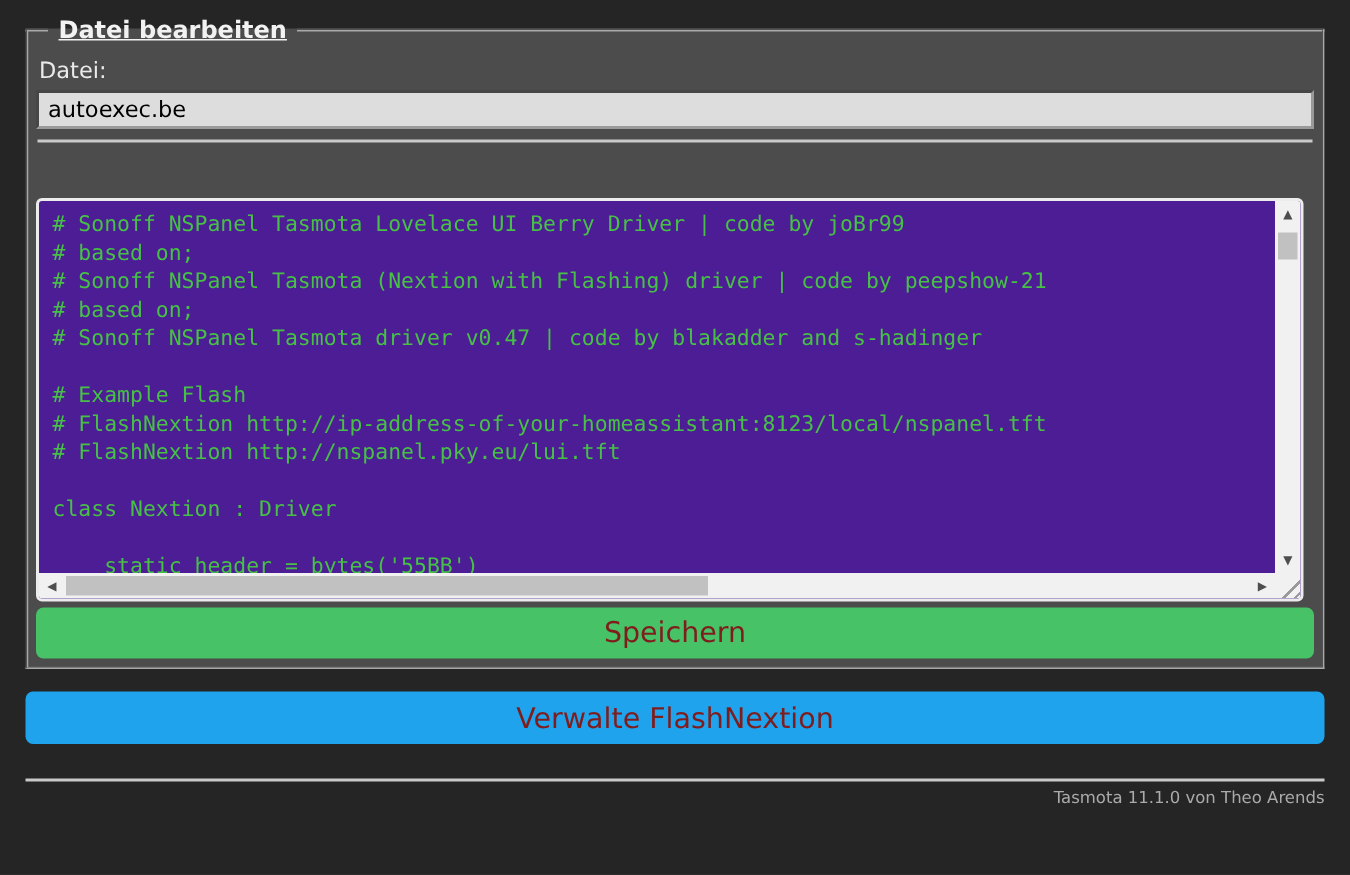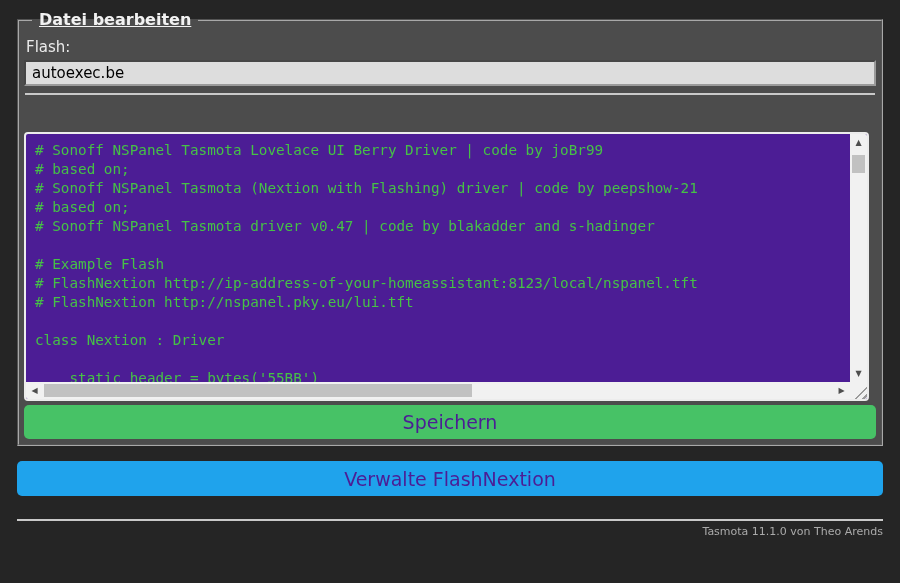--- a/index.html
+++ b/index.html
@@ -132,21 +132,21 @@
       #9a9a9a 4px 5.5px
     );
     clip-path: polygon(100% 0, 100% 100%, 0 100%);
   }
   
   button {
     border: 0;
     border-radius: 5px;
     width: 100%;
     cursor: pointer;
-    color: #4c1d95;
+    color: #7f1d1d;
     font-size: 19px;
     font-family: "DejaVu Sans", "Liberation Sans", sans-serif;
     display: block;
   }
   .save-button {
     background: #47c266;
     height: 34px;
     margin-top: 4px;
   }
   .manage-fs-button {
@@ -171,21 +171,21 @@
 </head>
 <body>
 
 <div class="page">
 
   <fieldset class="editor-panel">
     <legend>
       <b>Datei bearbeiten</b>
     </legend>
 
-    <div class="file-label">Flash:</div>
+    <div class="file-label">Datei:</div>
 
     <input type="text" class="filename-input" value="autoexec.be" style="">
 
     <hr class="divider">
 
     <div class="code-editor">
       <pre># Sonoff NSPanel Tasmota Lovelace UI Berry Driver | code by joBr99
 # based on;
 # Sonoff NSPanel Tasmota (Nextion with Flashing) driver | code by peepshow-21
 # based on;

